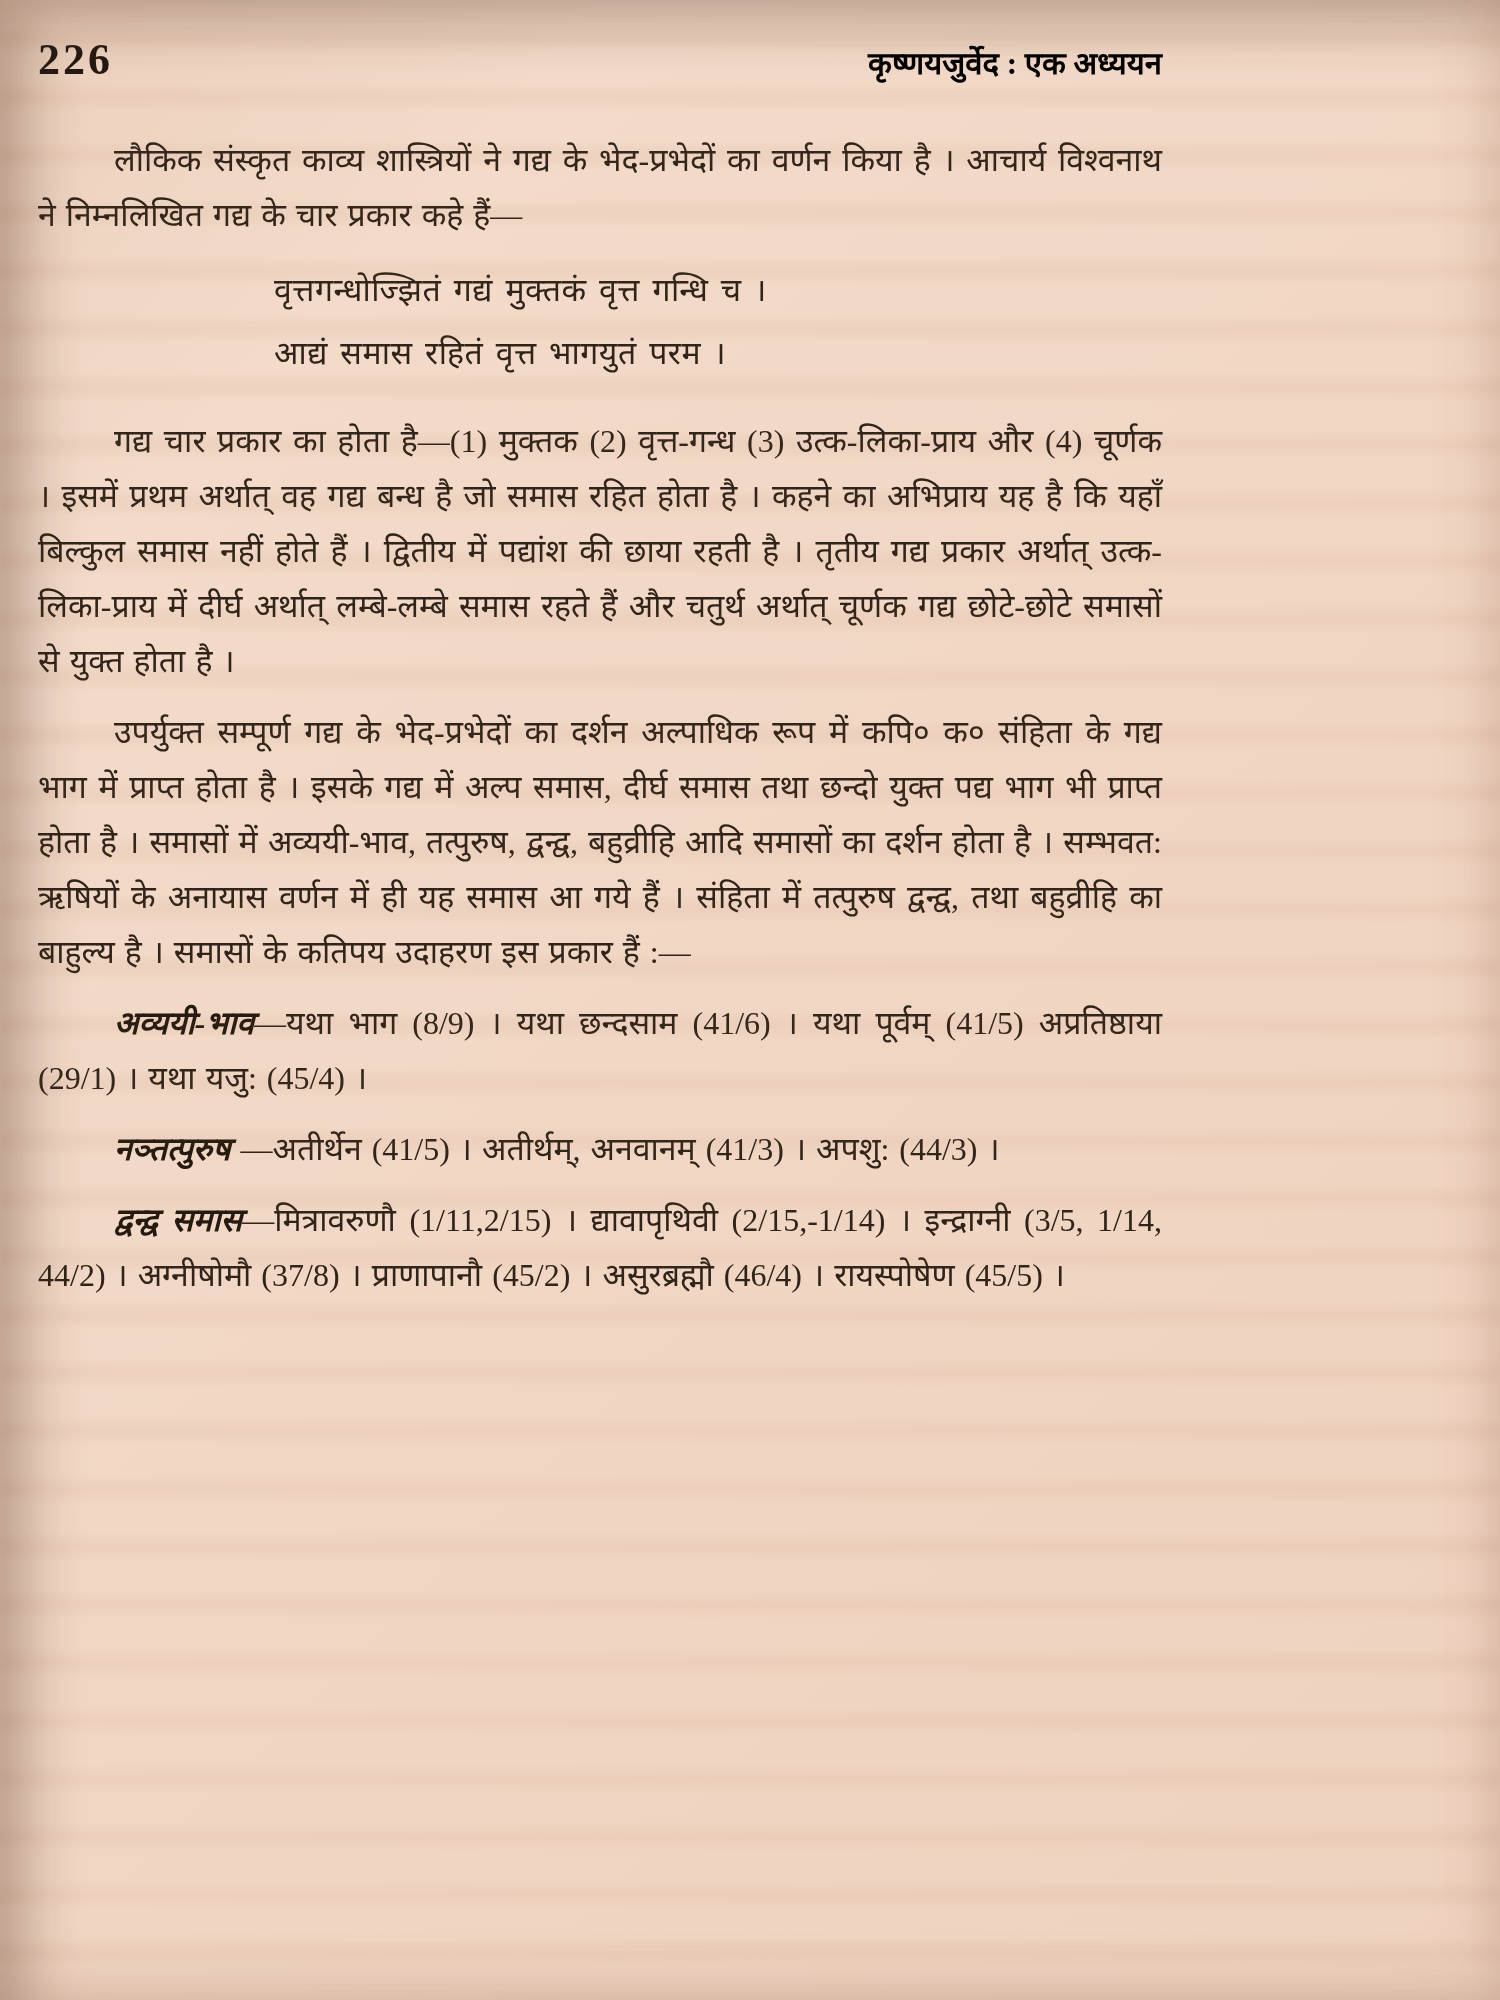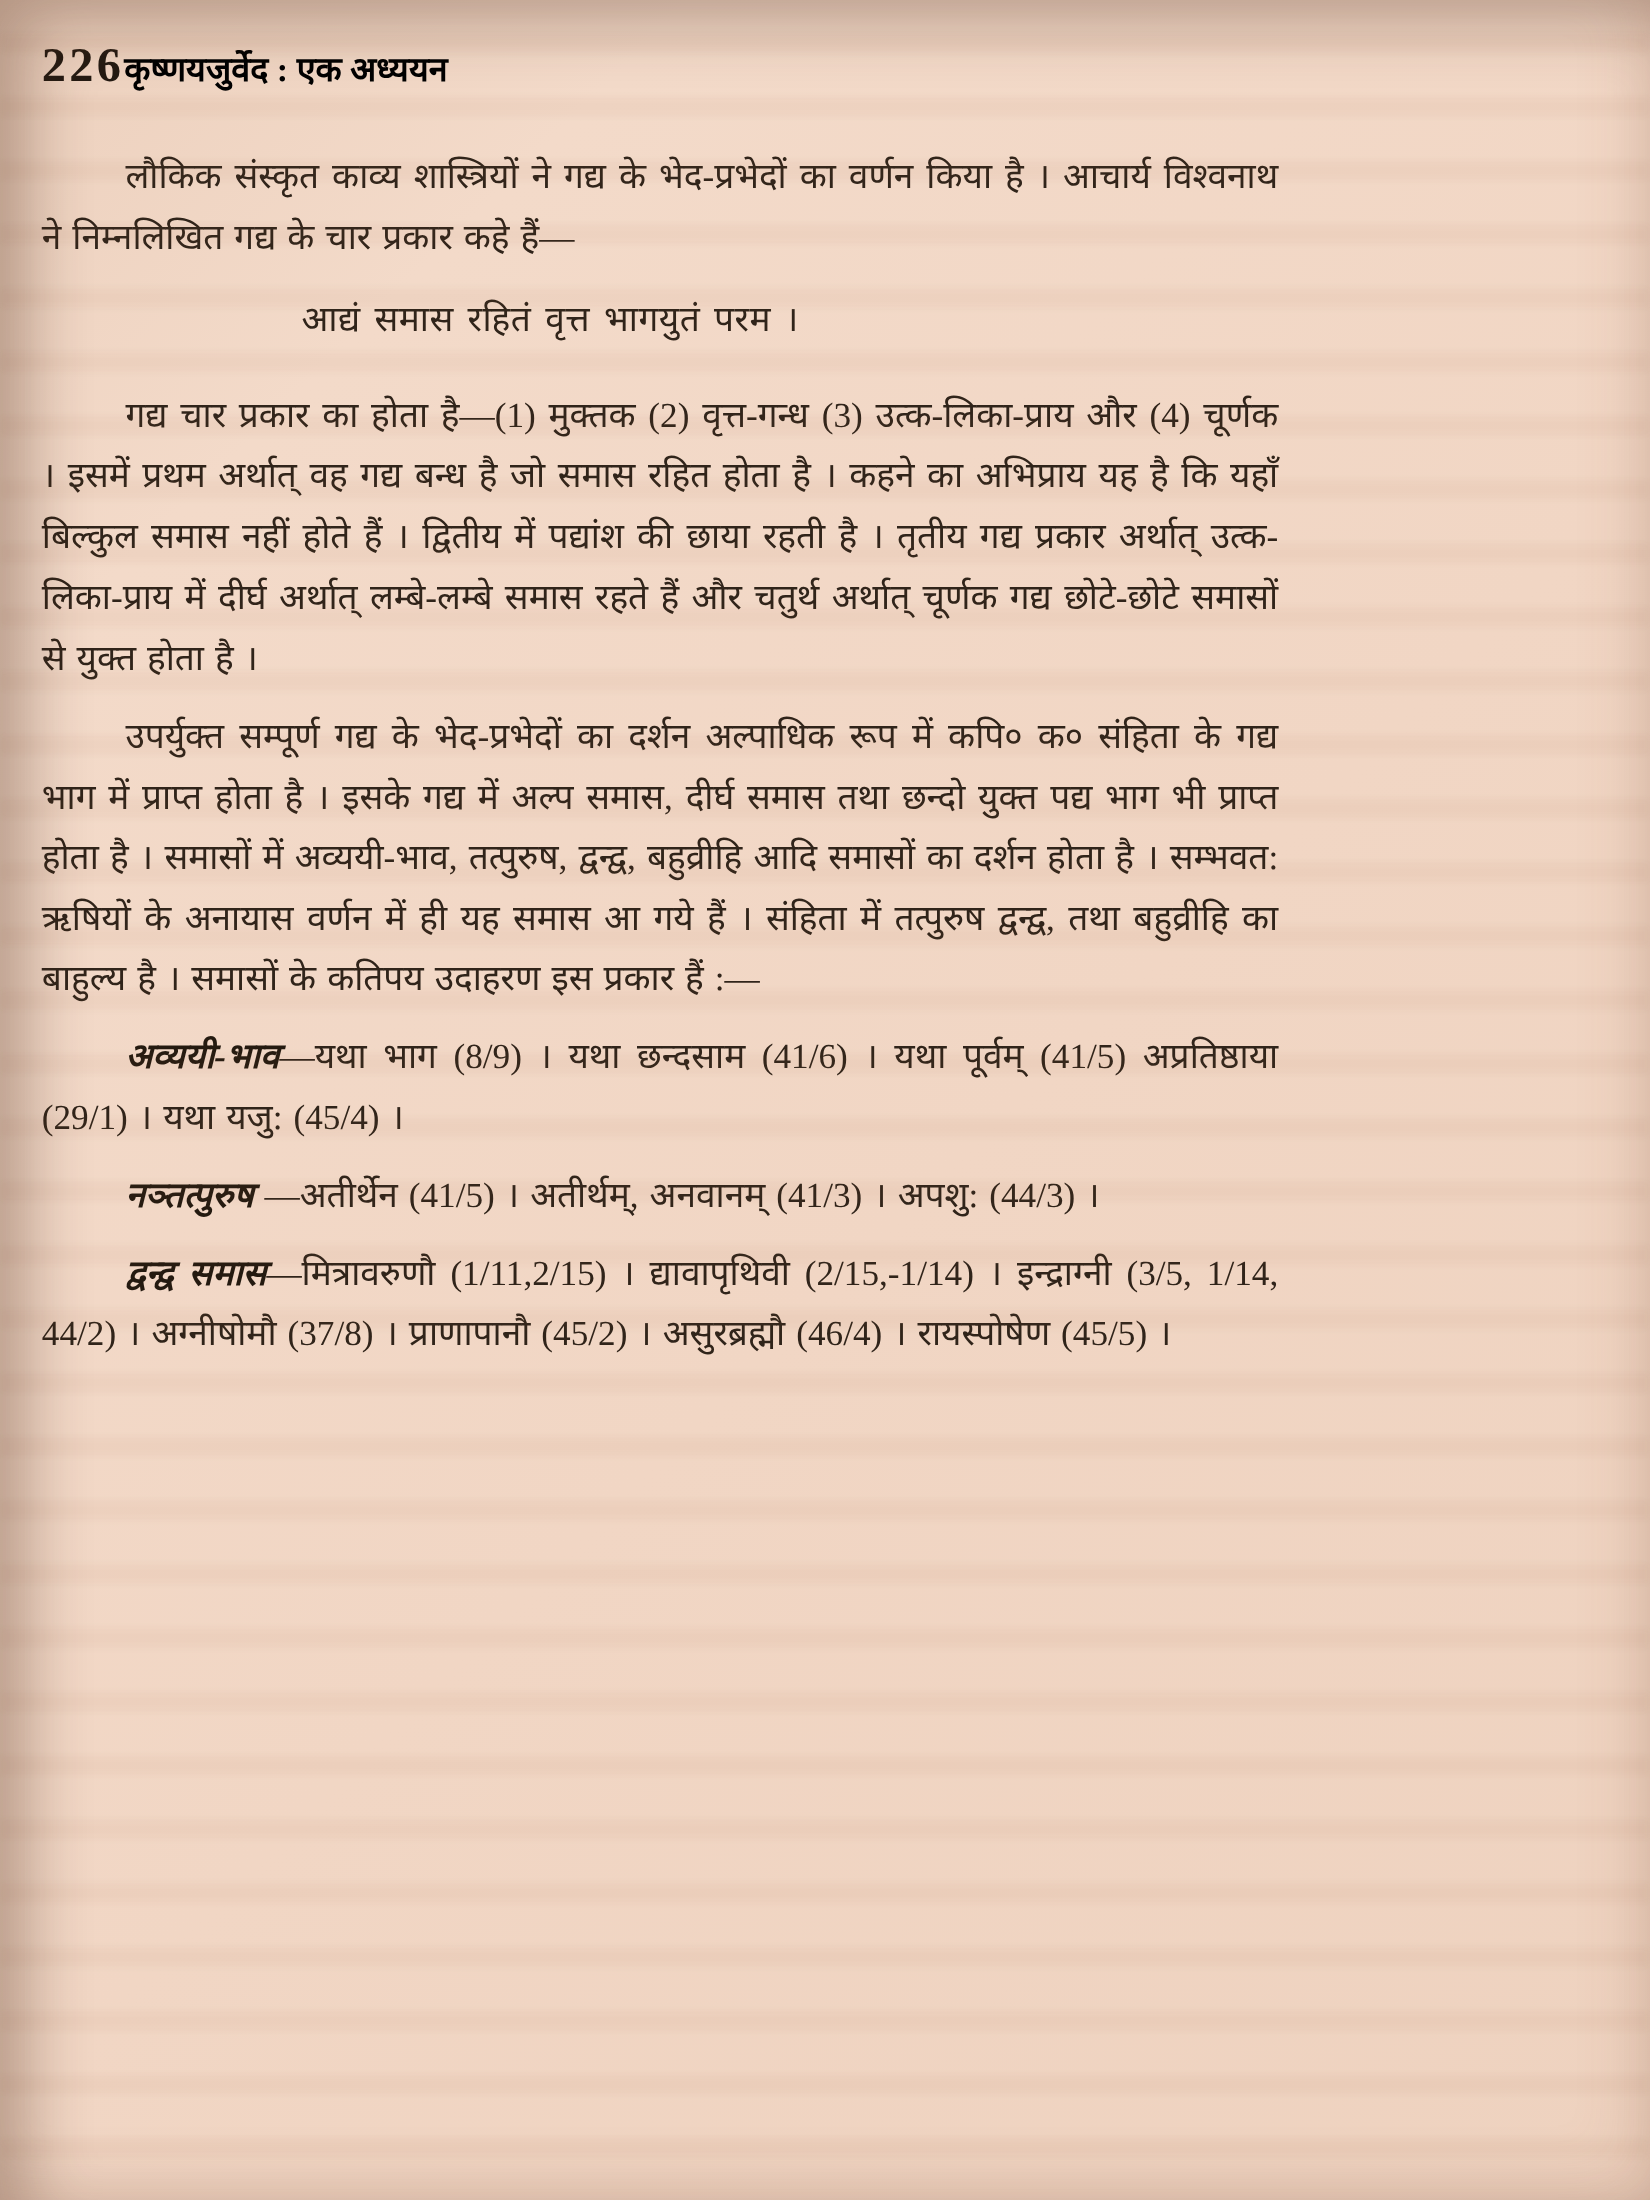--- a/index.html
+++ b/index.html
@@ -42,20 +42,21 @@
   .vignette {
     position: absolute;
     inset: 0;
     pointer-events: none;
     box-shadow:
       inset 28px 22px 55px rgba(70, 36, 20, 0.30),
       inset -18px -18px 55px rgba(130, 75, 48, 0.12);
   }
   .page-header {
     display: flex;
+    justify-content: space-between;
     align-items: baseline;
   }
   .page-number {
     font-size: 44px;
     font-weight: 700;
     letter-spacing: 3px;
     color: #241a12;
   }
   .running-title {
     font-size: 31px;
@@ -103,20 +104,21 @@
     <span class="page-number">226</span>
     <span class="running-title">कृष्णयजुर्वेद : एक अध्ययन</span>
   </header>
 
   <main class="content">
 
 
     <p class="para">लौकिक संस्कृत काव्य शास्त्रियों ने गद्य के भेद-प्रभेदों का वर्णन किया है । आचार्य विश्वनाथ ने निम्नलिखित गद्य के चार प्रकार कहे हैं—</p>
 
     <div class="verse">
+      <div class="verse-line">वृत्तगन्धोज्झितं गद्यं मुक्तकं वृत्त गन्धि च ।</div>
       <div class="verse-line">आद्यं समास रहितं वृत्त भागयुतं परम ।</div>
     </div>
 
     <p class="para">गद्य चार प्रकार का होता है—(1) मुक्तक (2) वृत्त-गन्ध (3) उत्क-लिका-प्राय और (4) चूर्णक । इसमें प्रथम अर्थात् वह गद्य बन्ध है जो समास रहित होता है । कहने का अभिप्राय यह है कि यहाँ बिल्कुल समास नहीं होते हैं । द्वितीय में पद्यांश की छाया रहती है ।  तृतीय गद्य प्रकार अर्थात् उत्क-लिका-प्राय में दीर्घ अर्थात् लम्बे-लम्बे समास रहते हैं और चतुर्थ अर्थात् चूर्णक गद्य छोटे-छोटे समासों से युक्त होता है ।</p>
 
     <p class="para">उपर्युक्त सम्पूर्ण गद्य के भेद-प्रभेदों का दर्शन अल्पाधिक रूप में कपि० क० संहिता के गद्य भाग में प्राप्त होता है ।  इसके गद्य में अल्प समास, दीर्घ समास तथा छन्दो युक्त पद्य भाग भी प्राप्त होता है । समासों में अव्ययी-भाव, तत्पुरुष, द्वन्द्व, बहुव्रीहि आदि समासों का दर्शन होता है । सम्भवत: ऋषियों के अनायास वर्णन में ही यह समास आ गये हैं । संहिता में तत्पुरुष द्वन्द्व, तथा बहुव्रीहि का बाहुल्य है । समासों के कतिपय उदाहरण इस प्रकार हैं :—</p>
 
     <p class="para example">
       <strong>अव्ययी-भाव</strong><span>—यथा भाग (8/9) ।  यथा छन्दसाम (41/6) ।  यथा पूर्वम् (41/5) अप्रतिष्ठाया (29/1) । यथा यजु: (45/4) ।</span>
     </p>

